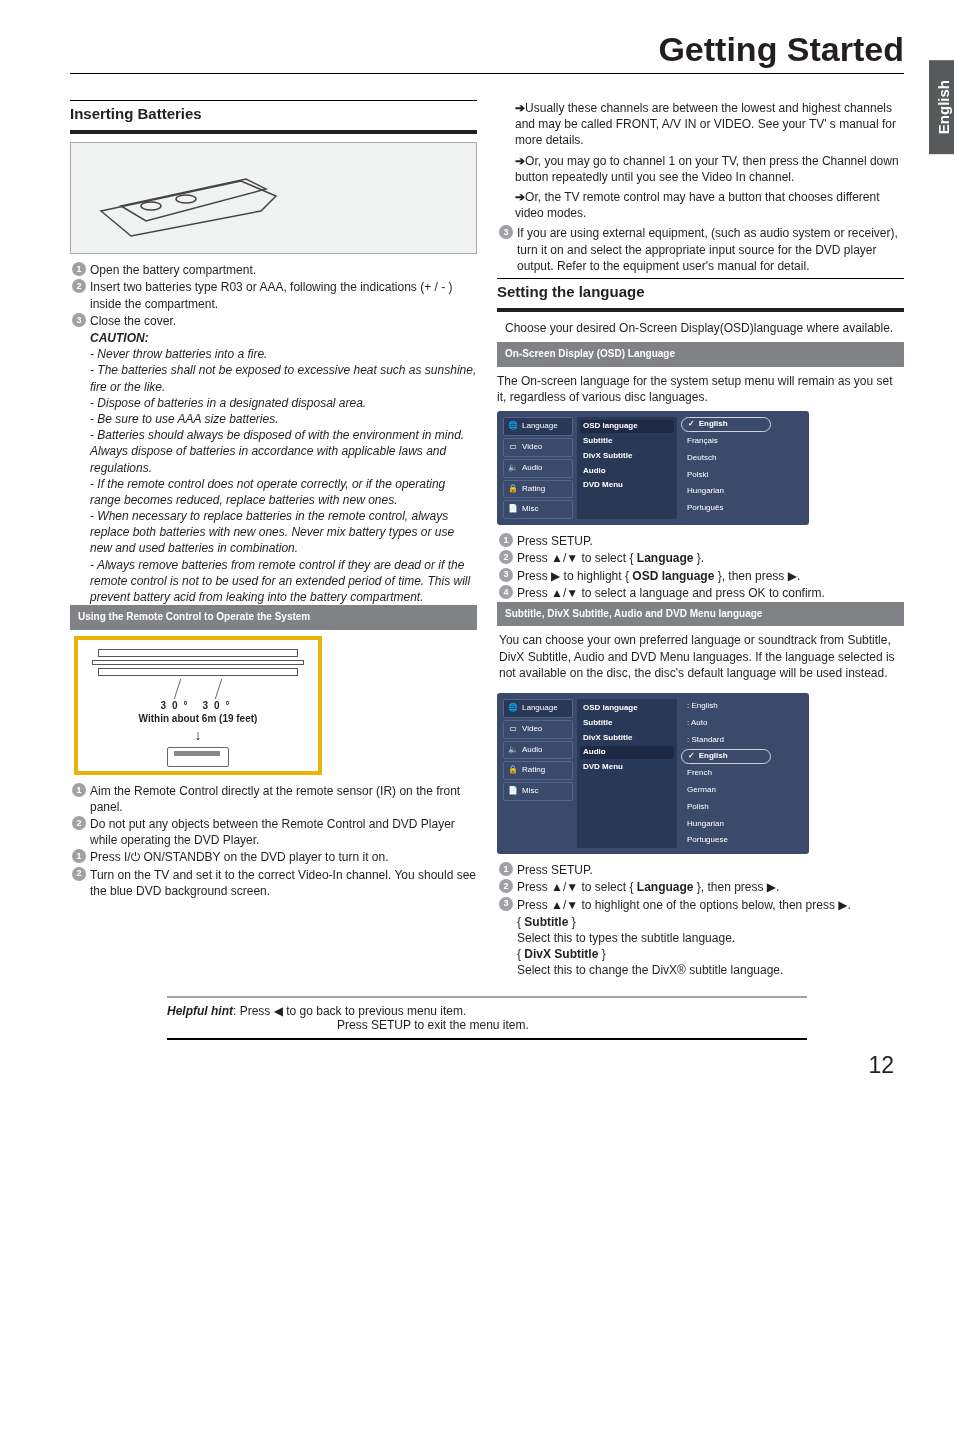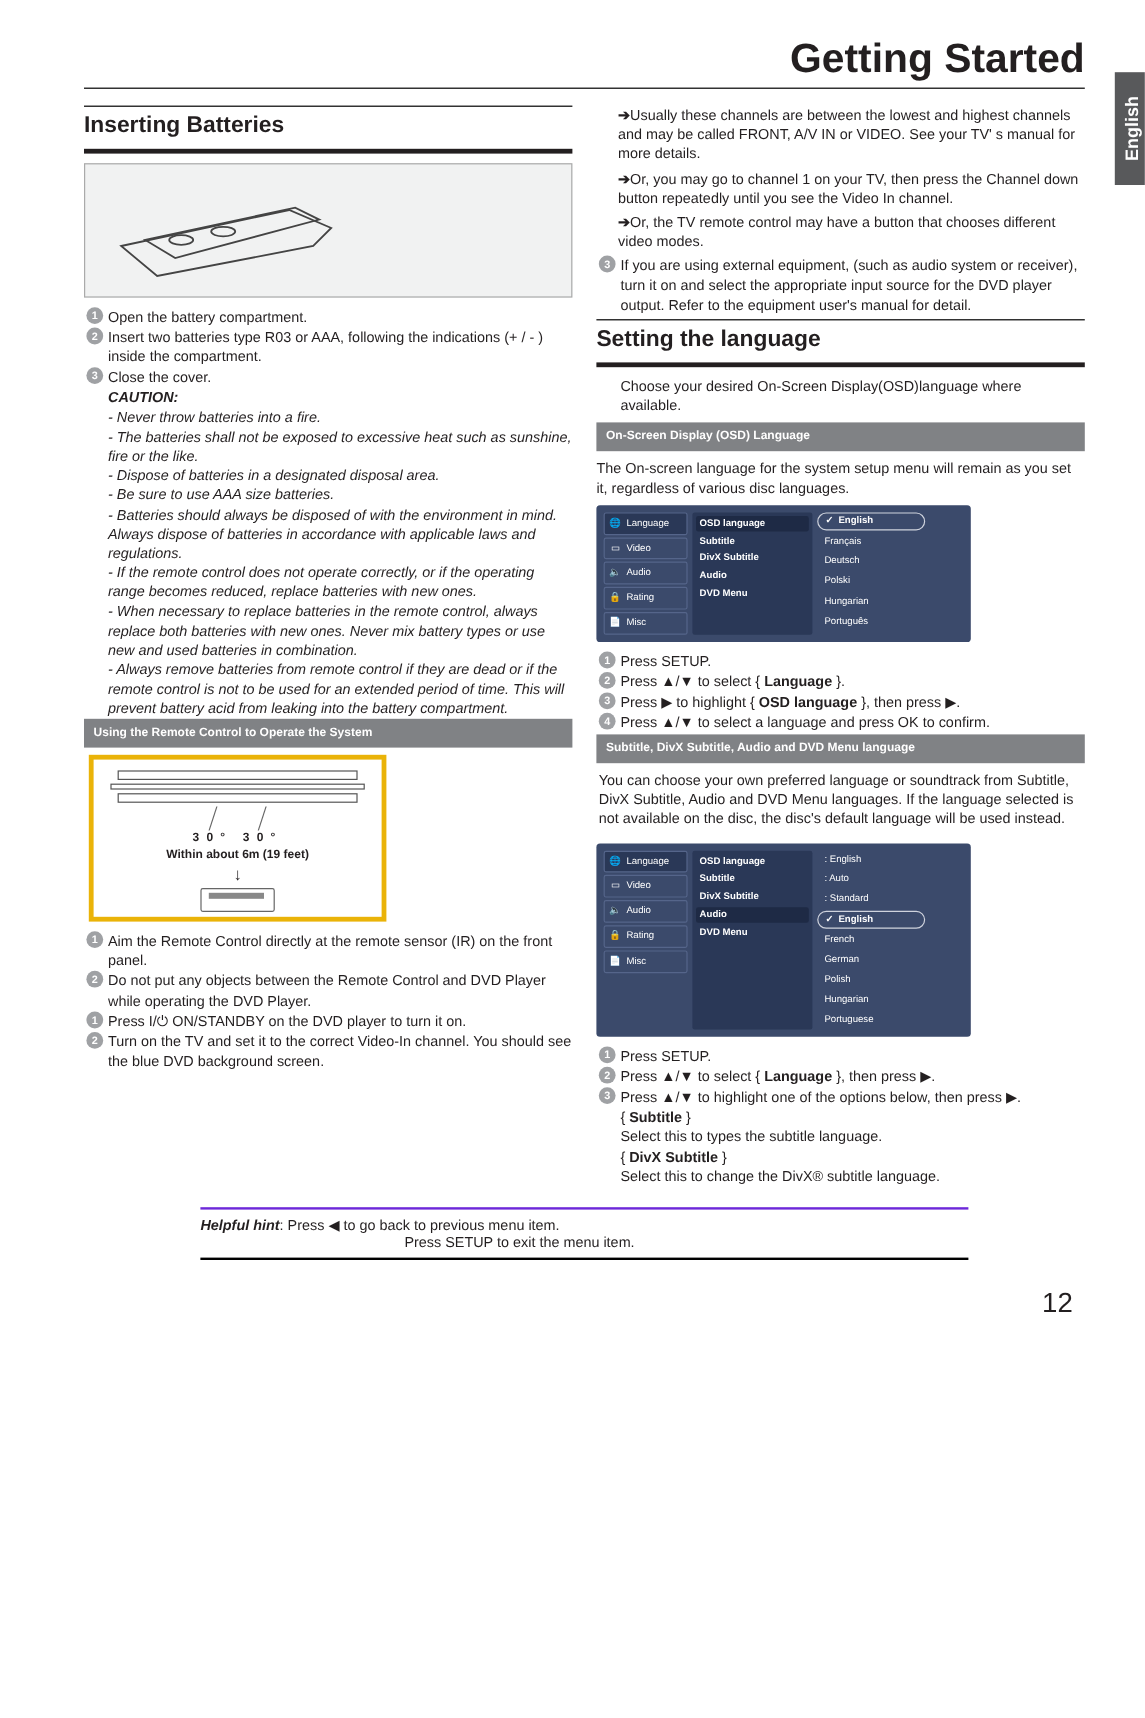--- a/index.html
+++ b/index.html
@@ -1,21 +1,21 @@
 <!DOCTYPE html>
 <html><head>
 <meta charset="utf-8">
 <style>
 body { font-family: Arial, Helvetica, sans-serif; margin:0; background:#fff; color:#231f20; width:954px; }
 .page { padding: 30px 50px 0 70px; position:relative; }
-.top-title { font-size:34px; font-weight:bold; text-align:right; border-bottom:1px solid #000; padding-bottom:4px; margin-bottom:10px;}
+.top-title { font-size:34px; font-weight:bold; text-align:right; border-bottom:1px solid #000; padding-bottom:4px; margin-bottom:22px;}
 .side-tab { position:absolute; right:-4px; top:60px; background:#58595b; color:#fff; padding:20px 6px; writing-mode:vertical-rl; transform:rotate(180deg); font-weight:bold; font-size:15px;}
 .cols { display:flex; gap:20px; }
 .col { width:50%; font-size:12px; line-height:1.35; }
-h2.sect { font-size:19px; font-weight:bold; border-bottom:4px solid #231f20; padding:4px 0 6px 0; margin:4px 0 8px 0; position:relative;}
+h2.sect { font-size:15px; font-weight:bold; border-bottom:4px solid #231f20; padding:4px 0 6px 0; margin:4px 0 8px 0; position:relative;}
 h2.sect::before{content:"";display:block;border-top:1px solid #000;position:absolute;top:0;left:0;right:0;}
 .imgbox { border:1px solid #aaa; background:#f1f2f2; height:110px; margin:4px 0 8px 0; position:relative; }
 .imgbox svg{position:absolute;top:8px;left:20px;}
 .num { display:inline-flex; width:14px;height:14px;border-radius:50%;background:#9fa1a4;color:#fff;font-size:9px;align-items:center;justify-content:center;font-weight:bold;margin-right:4px;flex-shrink:0;}
 .indent-list { padding-left:2px;}
 .indent-list .row{ display:flex; margin:1px 0;}
 .indent-list .row .txt{flex:1;}
 .caution-block{ padding-left:20px;font-style:italic;}
 .caution-block b{font-weight:bold;}
 .band { background:#808285; color:#fff; font-weight:bold; padding:6px 8px; font-size:10px; line-height:1.25;}
@@ -27,21 +27,21 @@
 .osd-box{ background:#3b4a6b; color:#fff; font-size:9px; border-radius:3px; padding:6px; margin:6px 0 8px 0; display:flex; gap:4px; width:300px;}
 .osd-side{ width:70px; display:flex; flex-direction:column; gap:2px;}
 .osd-side .item{background:#3b4a6b;border:1px solid #55658a;border-radius:2px;padding:3px 4px;display:flex;gap:4px;align-items:center;font-size:8px;}
 .osd-side .item.sel{background:#2a3857;color:#fff;}
 .osd-mid{ width:88px; background:#2a3857;border-radius:2px; padding:4px 6px; display:flex;flex-direction:column;gap:4px;font-weight:bold;font-size:8px;}
 .osd-mid .hl{background:#1e2a45;border-radius:2px;padding:1px 3px;margin:-1px -3px;}
 .osd-right{ width:90px; display:flex;flex-direction:column;gap:2px;font-size:8px;}
 .osd-right .opt{padding:2px 6px;}
 .osd-right .sel-opt{border:1px solid #cfd3dd;border-radius:10px;padding:1px 6px;display:flex;align-items:center;gap:4px;font-weight:bold;}
 .osd-right .sel-opt::before{content:"✓";font-size:8px;}
-.hint-bar{ margin:18px auto 14px auto; width:640px; border-top:2px solid #6d28d9;border-bottom:2px solid #000;padding:6px 0;font-size:12px;text-align:left;}
+.hint-bar{ margin:18px auto 4px auto; width:640px; border-top:2px solid #a3a3a3;border-bottom:2px solid #000;padding:6px 0;font-size:12px;text-align:left;}
 .hint-bar .l2{padding-left:170px;display:block;}
 .page-num{ text-align:right; font-size:23px; padding:8px 60px 18px 0;}
 .ico{display:inline-block;width:10px;text-align:center;}
 </style>
 </head>
 <body>
 
 <div class="page">
   <div class="top-title">Getting Started</div>
   <div class="side-tab">English</div>
@@ -134,21 +134,21 @@
         <div class="arrow-para"><span class="arr">➔</span><span>Or, the TV remote control may have a button that chooses different video modes.</span></div>
       </div>
       <div class="indent-list">
           <div class="row">
             <span class="num">3</span>
             <span class="txt">If you are using external equipment, (such as audio  system or receiver), turn it on and select the appropriate input source for the DVD player output. Refer to the equipment user's manual for detail.</span>
           </div>
         </div>
 
       <h2 class="sect">Setting the language</h2>
-      <div style="padding:0 4px 6px 8px;margin-left:12px;">Choose your desired On-Screen Display(OSD)language where available.</div>
+      <div style="padding:0 4px 6px 8px;">Choose your desired On-Screen Display(OSD)language where available.</div>
       <div class="band">On-Screen Display (OSD) Language</div>
       <div style="padding:6px 0 0 0;">The On-screen language for the system setup menu will remain as you set it, regardless of various disc languages.</div>
 
       <div class="osd-box">
         <div class="osd-side">
           <div class="item sel">
               <span class="ico">🌐</span>
               <span>Language</span>
             </div>
           <div class="item">

